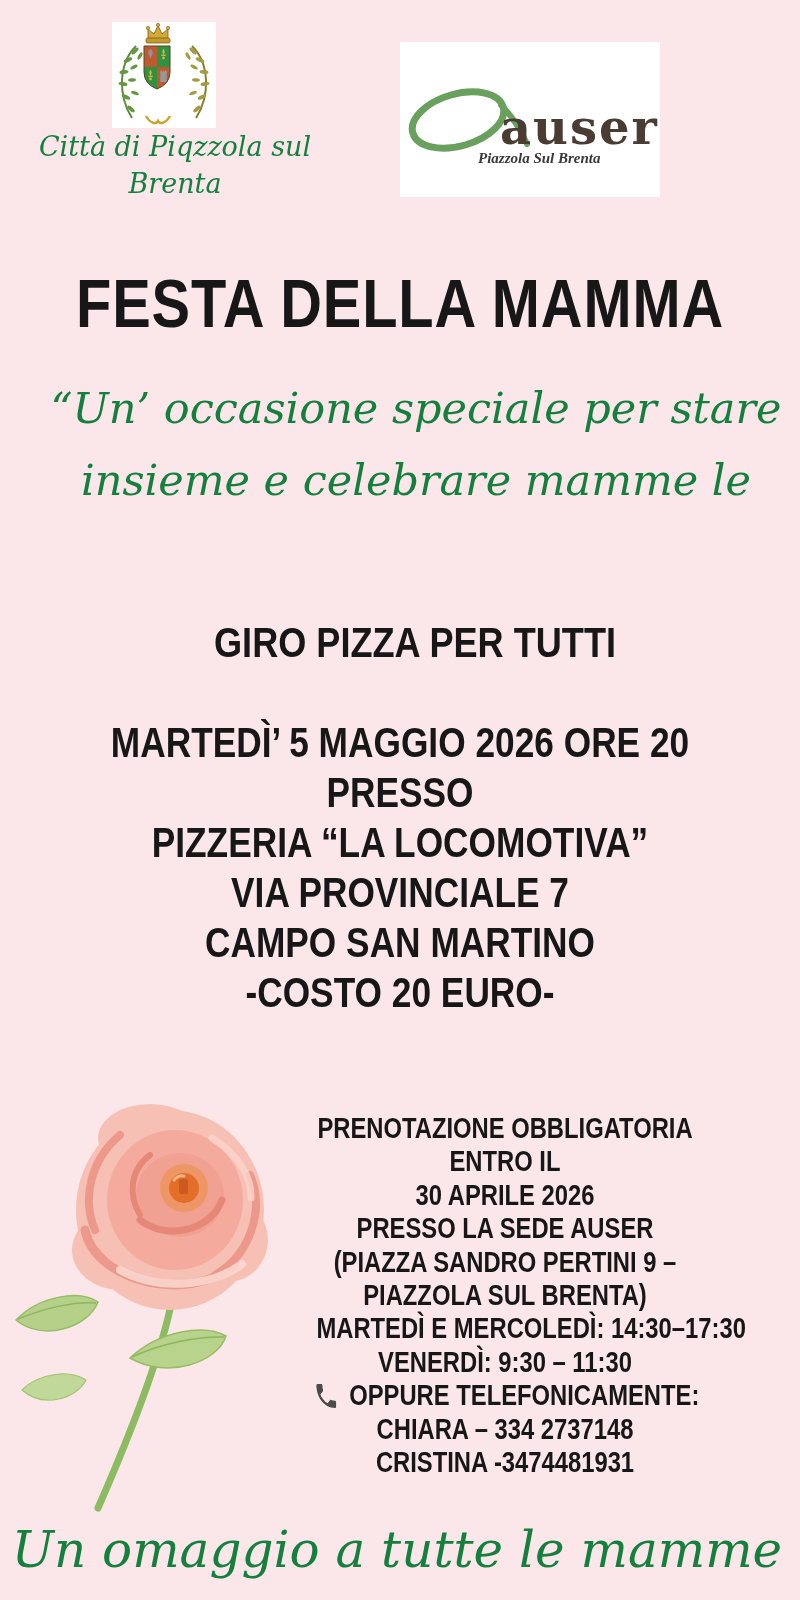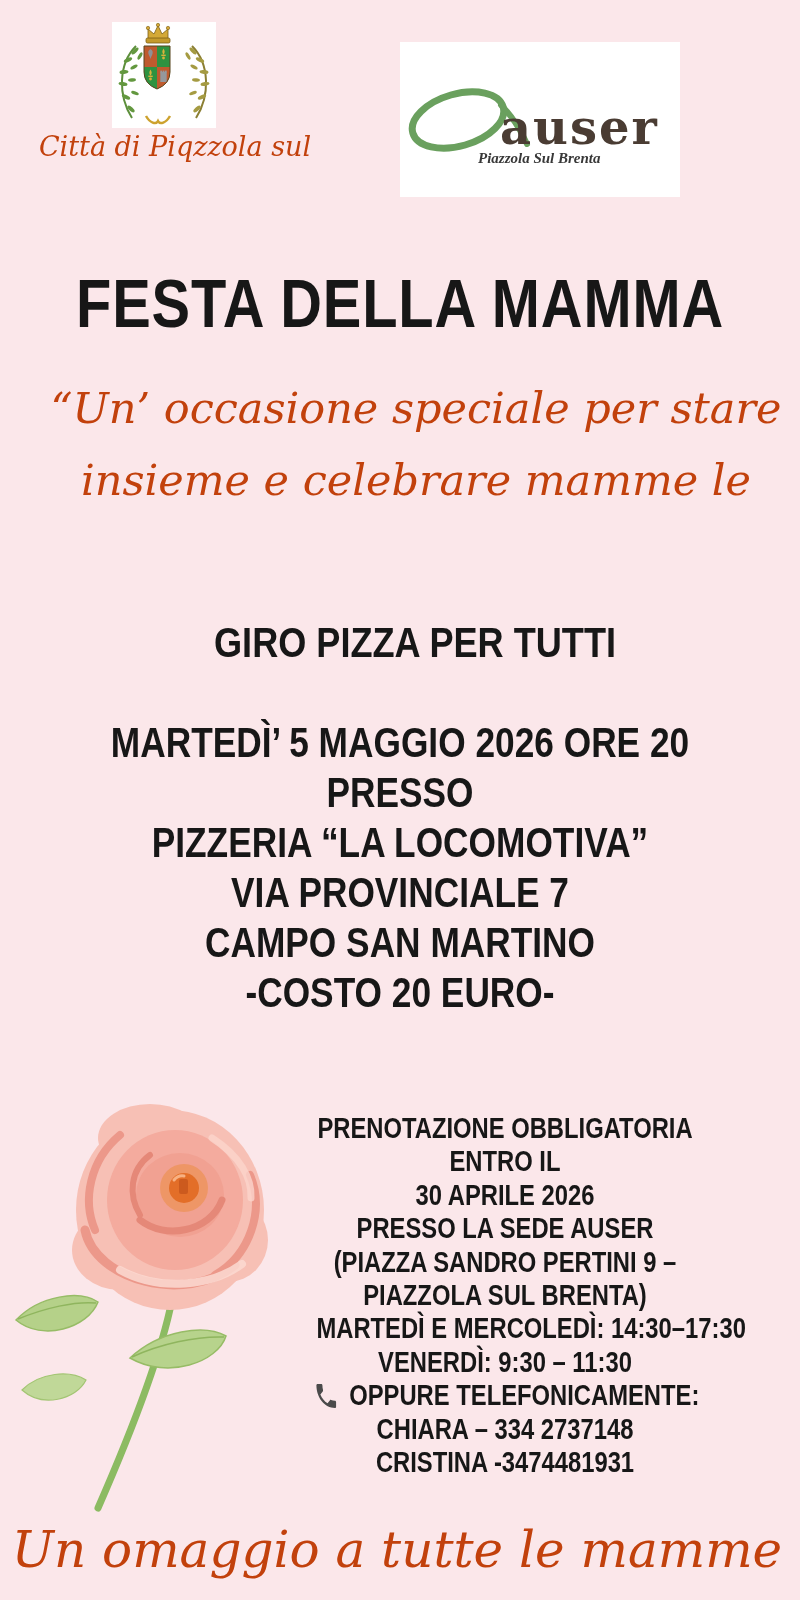--- a/index.html
+++ b/index.html
@@ -7,37 +7,37 @@
     position:relative; width:800px; height:1600px; overflow:hidden;
     background:#fbe7ea; font-family:"Liberation Sans", sans-serif; color:#171717;
   }
   .abs { position:absolute; }
   .poster {
     position:absolute; white-space:nowrap; text-align:center;
     font-weight:bold; color:#171717; transform-origin:50% 0;
   }
   .script {
     position:absolute; white-space:nowrap; text-align:center;
-    font-family:"DejaVu Serif", serif; font-style:italic; color:#c2410c;
+    font-family:"DejaVu Serif", serif; font-style:italic; color:#15803d;
   }
   .whitebox { position:absolute; background:#ffffff; }
 
   #muni-name   { left:10px;  top:128px;  width:330px; font-size:27px; line-height:37px; }
   #title       { left:0;     top:263px;  width:800px; font-size:68px; line-height:80px; transform:scaleX(0.85); letter-spacing:1px; }
   #quote       { left:16px;     top:372px;  width:800px; font-size:43px; line-height:72px; white-space:nowrap; }
   #subtitle    { left:15px;  top:619px;  width:800px; font-size:42px; line-height:48px; transform:scaleX(0.86); }
   #event       { left:0;     top:718px;  width:800px; font-size:42px; line-height:50px; transform:scaleX(0.84); }
   #booking     { left:275px; top:1112px; width:460px; font-size:29px; line-height:33.4px; transform:scaleX(0.82); }
   #footer-line { left:0;     top:1512px; width:794px; font-size:50px; line-height:76px; }
 
   .phone-row { display:flex; align-items:center; justify-content:center; gap:9px; height:33.4px; }
   .phone-row svg { flex:0 0 auto; }
 
   #crest-box { left:112px; top:22px;  width:104px; height:106px; }
-  #auser-box { left:400px; top:42px;  width:280px; height:155px; }
+  #auser-box { left:400px; top:42px;  width:260px; height:155px; }
   #rose      { left:0;     top:1080px; width:300px; height:440px; }
 </style>
 </head>
 <body>
 
 <div class="page">
 
   <div class="whitebox" id="crest-box">
     <svg width="104" height="106" viewBox="0 0 104 106">
 
@@ -100,20 +100,21 @@
           <ellipse cx="84" cy="58" rx="4" ry="1.7" transform="rotate(5 84 58)"></ellipse>
           <ellipse cx="81" cy="71" rx="4" ry="1.7" transform="rotate(-20 81 71)"></ellipse>
         </g>
         <path d="M34,94 C38,101 44,103 46,99 C48,103 54,101 58,94" fill="none" stroke="#cda22e" stroke-width="2.5"></path>
       </g>
     </svg>
   </div>
 
   <div class="script" id="muni-name">
     <div>Città di Piqzzola sul</div>
+    <div>Brenta</div>
   </div>
 
   <div class="whitebox" id="auser-box">
     <svg width="268" height="155" viewBox="0 0 268 155">
       <g>
         <ellipse cx="58" cy="78" rx="47" ry="26" transform="rotate(-16 58 78)" fill="none" stroke="#6aa05e" stroke-width="7"></ellipse>
         <path d="M101,63 C113,75 121,89 127,102" fill="none" stroke="#6aa05e" stroke-width="6" stroke-linecap="round"></path>
       </g>
       <text x="100" y="102" font-family="DejaVu Serif, serif" font-weight="bold" font-size="48" letter-spacing="2" fill="#4a3c33">auser</text>
       <text x="78" y="121" font-family="Liberation Serif, serif" font-weight="bold" font-style="italic" font-size="15" fill="#383838">Piazzola Sul Brenta</text>

